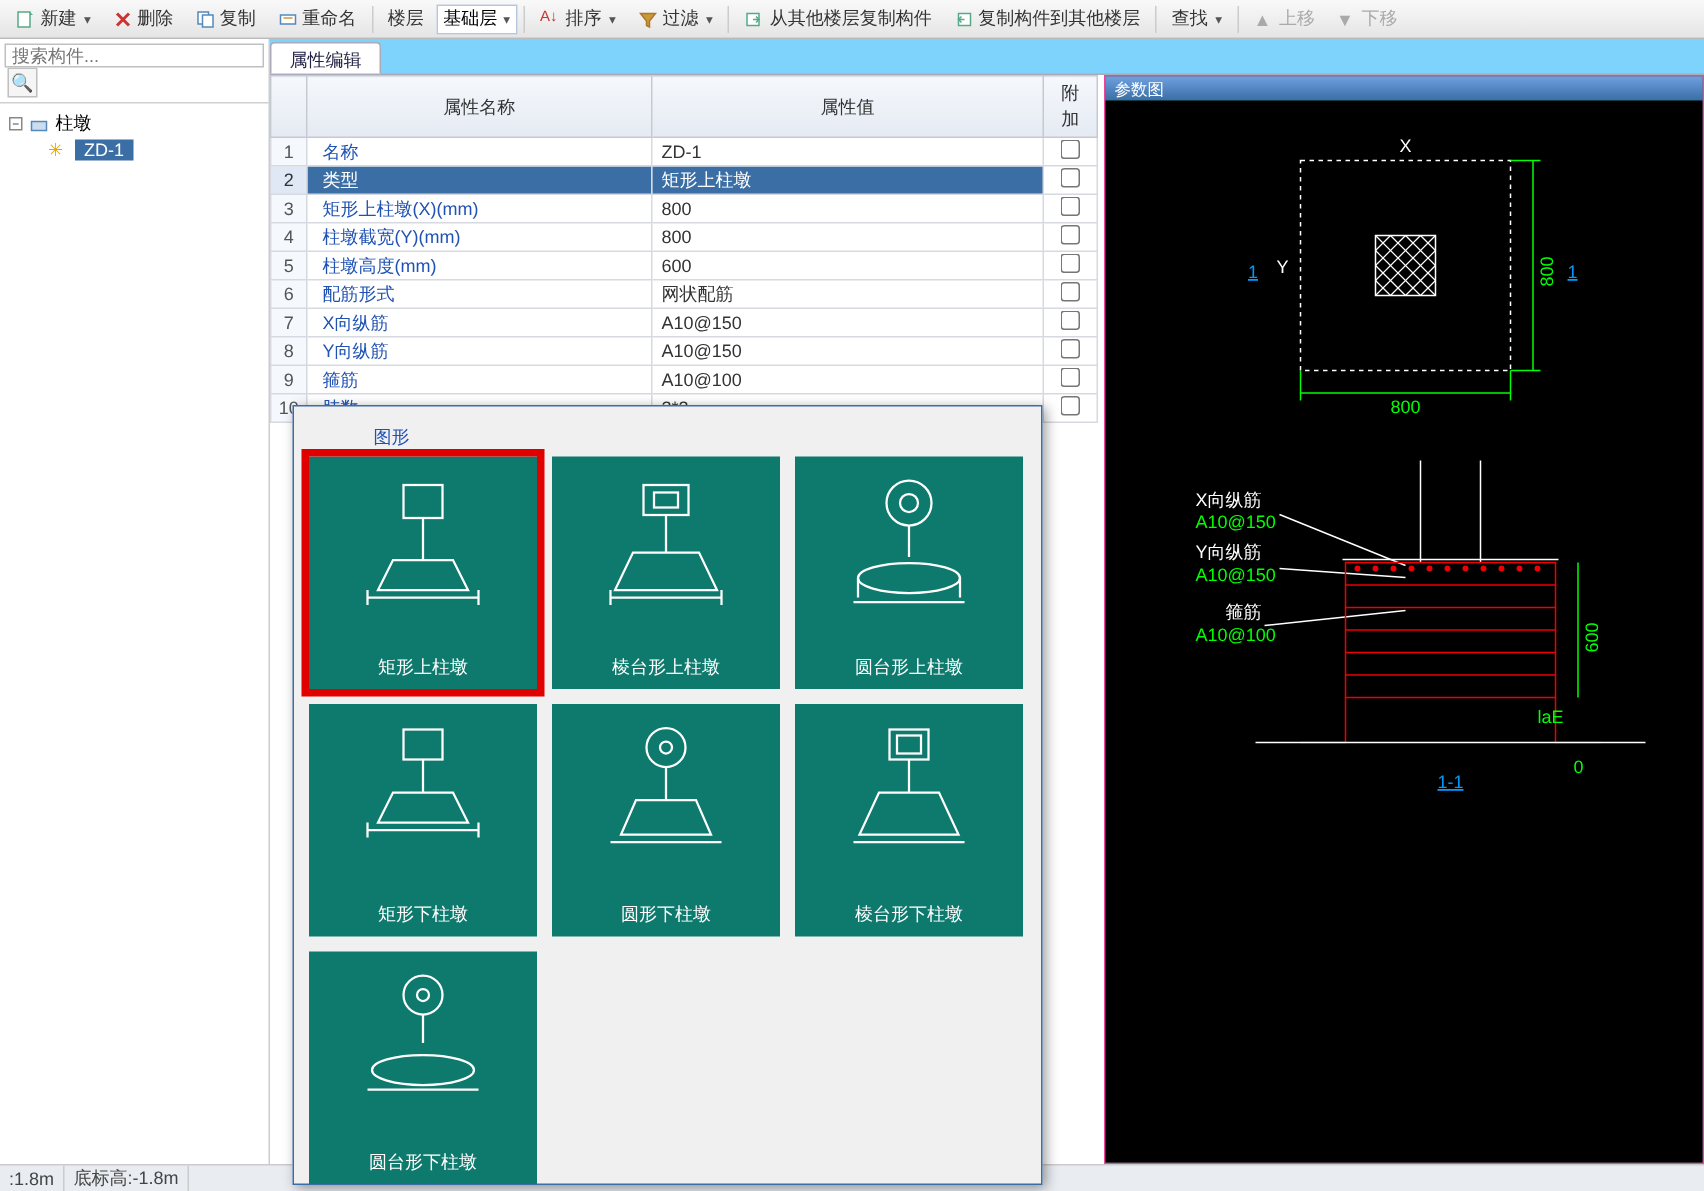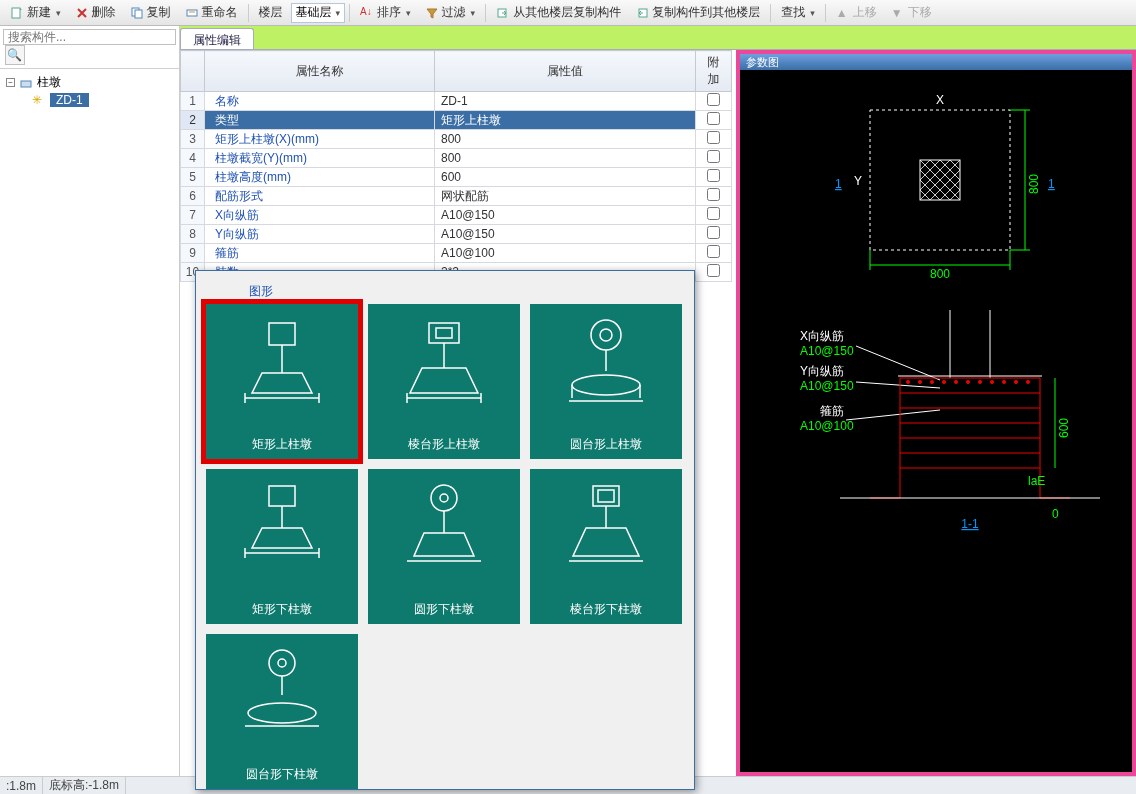--- a/index.html
+++ b/index.html
@@ -25,42 +25,42 @@
     .search-btn { width: 20px; height: 20px; border: 1px solid #c0c0c0; background: #f5f5f5; margin-left: 2px; display: flex; align-items: center; justify-content: center; color: #3a76b0; cursor: pointer; }
     .tree { padding: 4px 6px; }
     .tree-row { display: flex; align-items: center; gap: 4px; padding: 1px 0; cursor: pointer; }
     .tree-toggle { width: 9px; height: 9px; border: 1px solid #888; font-size: 8px; line-height: 7px; text-align: center; color: #333; }
     .tree-icon { width: 14px; height: 14px; }
     .tree-sub { margin-left: 26px; }
     .tree-node-sel { background: #3a6ea5; color: #fff; padding: 0 6px; }
     
     
     .center { flex: 1; display: flex; flex-direction: column; background: #fff; position: relative; }
-    .tab-strip { height: 24px; background: #bef264; border-bottom: 1px solid #aab; display: flex; }
+    .tab-strip { height: 24px; background: #7dd3fc; border-bottom: 1px solid #aab; display: flex; }
     .tab { padding: 3px 12px; background: #fff; border: 1px solid #aab; border-bottom: none; margin-top: 2px; border-radius: 3px 3px 0 0; color: #224; }
     
     .prop-table { border-collapse: collapse; width: 100%; }
     .prop-table th { background: linear-gradient(#f5f8fc,#e5eaf3); border: 1px solid #c5c9d1; padding: 3px 6px; font-weight: normal; color: #333; }
     .prop-table th.col-idx { width: 24px; }
     .prop-table th.col-name { width: 230px; }
     .prop-table th.col-val { }
     .prop-table th.col-add { width: 36px; }
     .prop-table td { border: 1px solid #d6d9e0; padding: 0; height: 19px; }
     .prop-table td.idx { text-align: center; background: #f5f8fc; color: #555; }
     .prop-table td.name { color: #2052b3; padding-left: 10px; }
     .prop-table td.val { color: #333; padding-left: 6px; }
     .prop-table td.add { text-align: center; }
     .prop-table td.add input { margin: 0; }
     .prop-table tr.selected td { background: #3a6ea5; color: #fff; }
     .prop-table tr.selected td.name { color: #fff; }
     .prop-table tr.selected td.add { background: #fff; }
     .prop-table tr.selected td.idx { background: #e0e8f5; color: #333; }
     
     
-    .right-panel { width: 400px; background: #0f766e; border: 4px solid #ec4899; margin-left: 4px; display: flex; flex-direction: column; }
+    .right-panel { width: 400px; background: #0f766e; border: 1px solid #ec4899; margin-left: 4px; display: flex; flex-direction: column; }
     .diagram-title { height: 16px; background: linear-gradient(#6ea0e0,#3a6ea5); color: #fff; font-size: 11px; padding: 0 6px; display: flex; align-items: center; }
     .diagram-body { flex: 1; position: relative; background: #000; }
     
     
     .dialog { position: absolute; left: 195px; top: 270px; width: 500px; height: 520px; background: #f0f0f0; border: 1px solid #3a6ea5; box-shadow: 2px 2px 8px rgba(0,0,0,0.4); z-index: 100; display: flex; flex-direction: column; }
     .dialog-title { height: 22px; background: linear-gradient(#4f82c8,#2a5ea5); color: #fff; font-weight: bold; display: flex; align-items: center; padding: 0 6px; }
     .dialog-close { margin-left: auto; width: 18px; height: 16px; background: #e05040; border: 1px solid #b03020; color: #fff; text-align: center; line-height: 13px; font-size: 11px; border-radius: 2px; cursor: pointer; }
     .dialog-body { flex: 1; padding: 8px 10px; overflow: auto; }
     .dialog-label { color: #2052b3; padding: 4px 2px; margin-left: 41px; }
     .shape-grid { display: grid; grid-template-columns: repeat(3, 152px); gap: 10px; }

